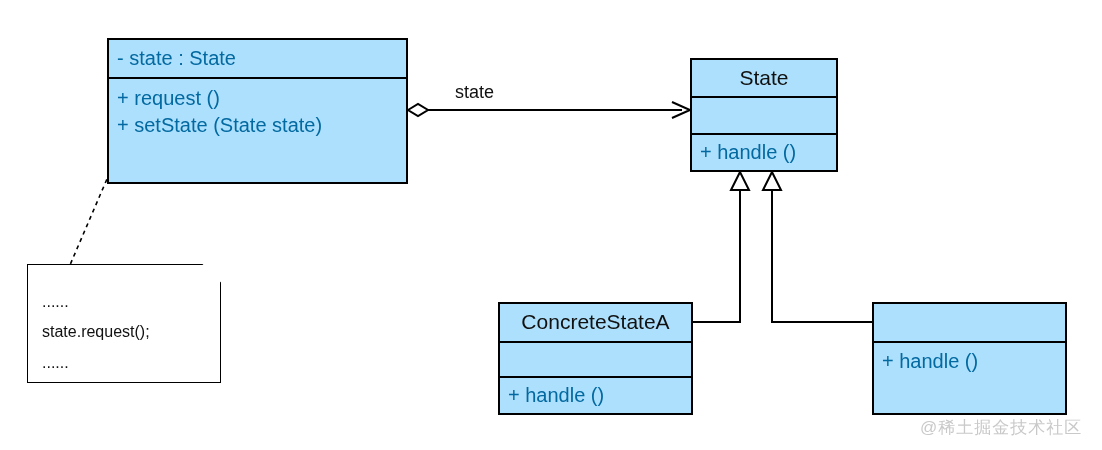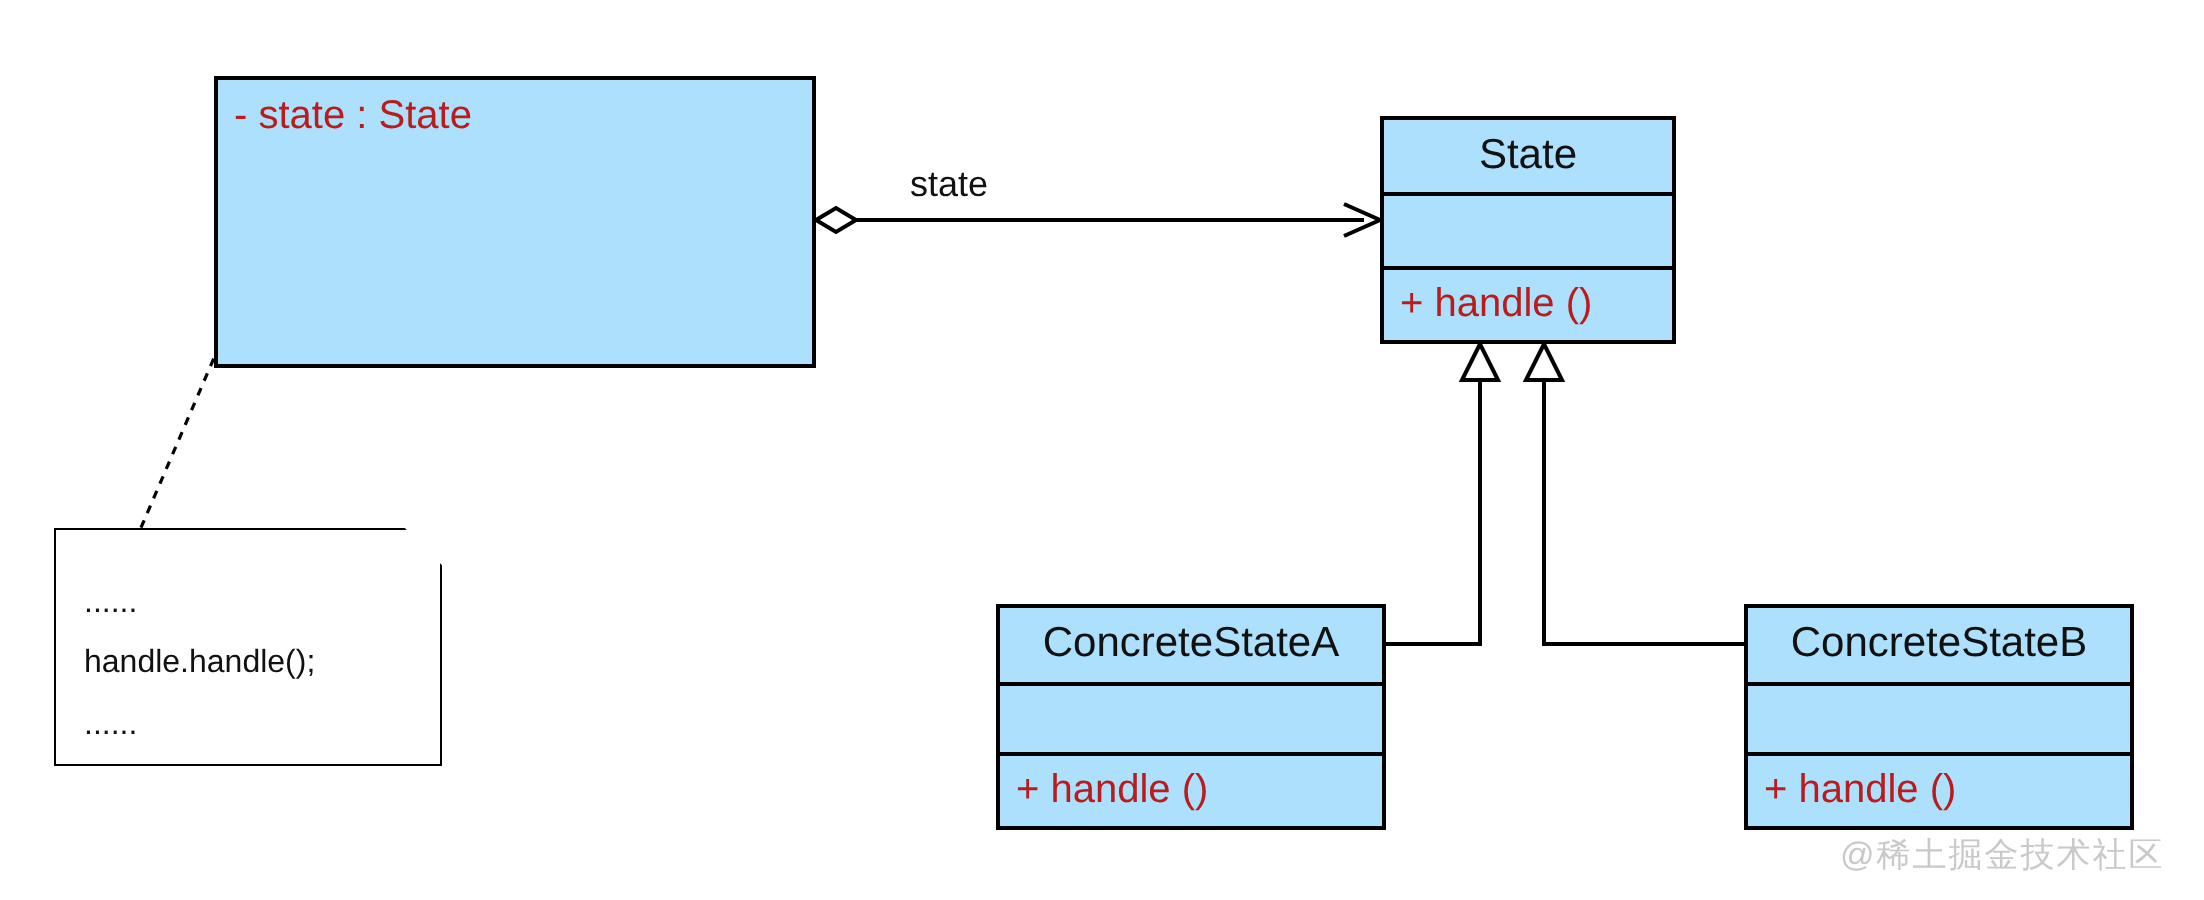--- a/index.html
+++ b/index.html
@@ -36,21 +36,21 @@
   }
   .row-title {
     justify-content: center;
     font-size: 21px;
     color: #111111;
   }
   .row-body {
     justify-content: flex-start;
     padding-left: 8px;
     font-size: 20px;
-    color: #b91c1c;
+    color: #0369a1;
   }
   .row-body.multi {
     flex-direction: column;
     align-items: flex-start;
     justify-content: center;
     line-height: 1.35;
   }
   .row-body.multi > span { display: block; }
 
   
@@ -125,44 +125,47 @@
     <line x1="110" y1="172" x2="70" y2="265" stroke="#000000" stroke-width="1.6" stroke-dasharray="4,4"></line>
 
     <g>
       <path d="M 28,265 L 202,265 L 220,283 L 220,382 L 28,382 Z" fill="#ffffff" stroke="#000000" stroke-width="2"></path>
       <path d="M 202,265 L 202,283 L 220,283" fill="none" stroke="#000000" stroke-width="2"></path>
     </g>
   </svg>
 
   <div class="uml-class" style="left:107px; top:38px; width:301px; height:146px;">
     <div class="uml-row row-body" style="height:37px;">-  state  : State</div>
+    <div class="uml-row row-body multi" style="height:67px;">
+      <span>+  request ()</span>
+      <span>+  setState (State state)</span>
+    </div>
   </div>
 
   <div class="uml-class" style="left:690px; top:58px; width:148px; height:114px;">
     <div class="uml-row row-title" style="height:37px;">State</div>
     <div class="uml-row row-body" style="height:39px;"></div>
     <div class="uml-row row-body" style="height:38px;">+  handle ()</div>
   </div>
 
   <div class="uml-class" style="left:450px; top:302px; width:195px; height:113px;margin-left:48px;">
     <div class="uml-row row-title" style="height:38px;">ConcreteStateA</div>
     <div class="uml-row row-body" style="height:37px;"></div>
     <div class="uml-row row-body" style="height:38px;">+  handle ()</div>
   </div>
 
   <div class="uml-class" style="left:872px; top:302px; width:195px; height:113px;">
-    <div class="uml-row row-title" style="height:38px;">ConcreteStateB</div>
     <div class="uml-row row-body" style="height:37px;"></div>
     <div class="uml-row row-body" style="height:38px;">+  handle ()</div>
   </div>
 
   <div class="uml-note" style="left:28px; top:265px; width:192px; height:117px;">
     <div class="note-text">
       <span>......</span>
-      <span>handle.handle();</span>
+      <span>state.request();</span>
       <span>......</span>
     </div>
   </div>
 
   <div class="edge-label" style="left:455px; top:82px;">state</div>
 
   <div class="watermark" style="left:920px; top:416px;">@稀土掘金技术社区</div>
 
 </div>
 

